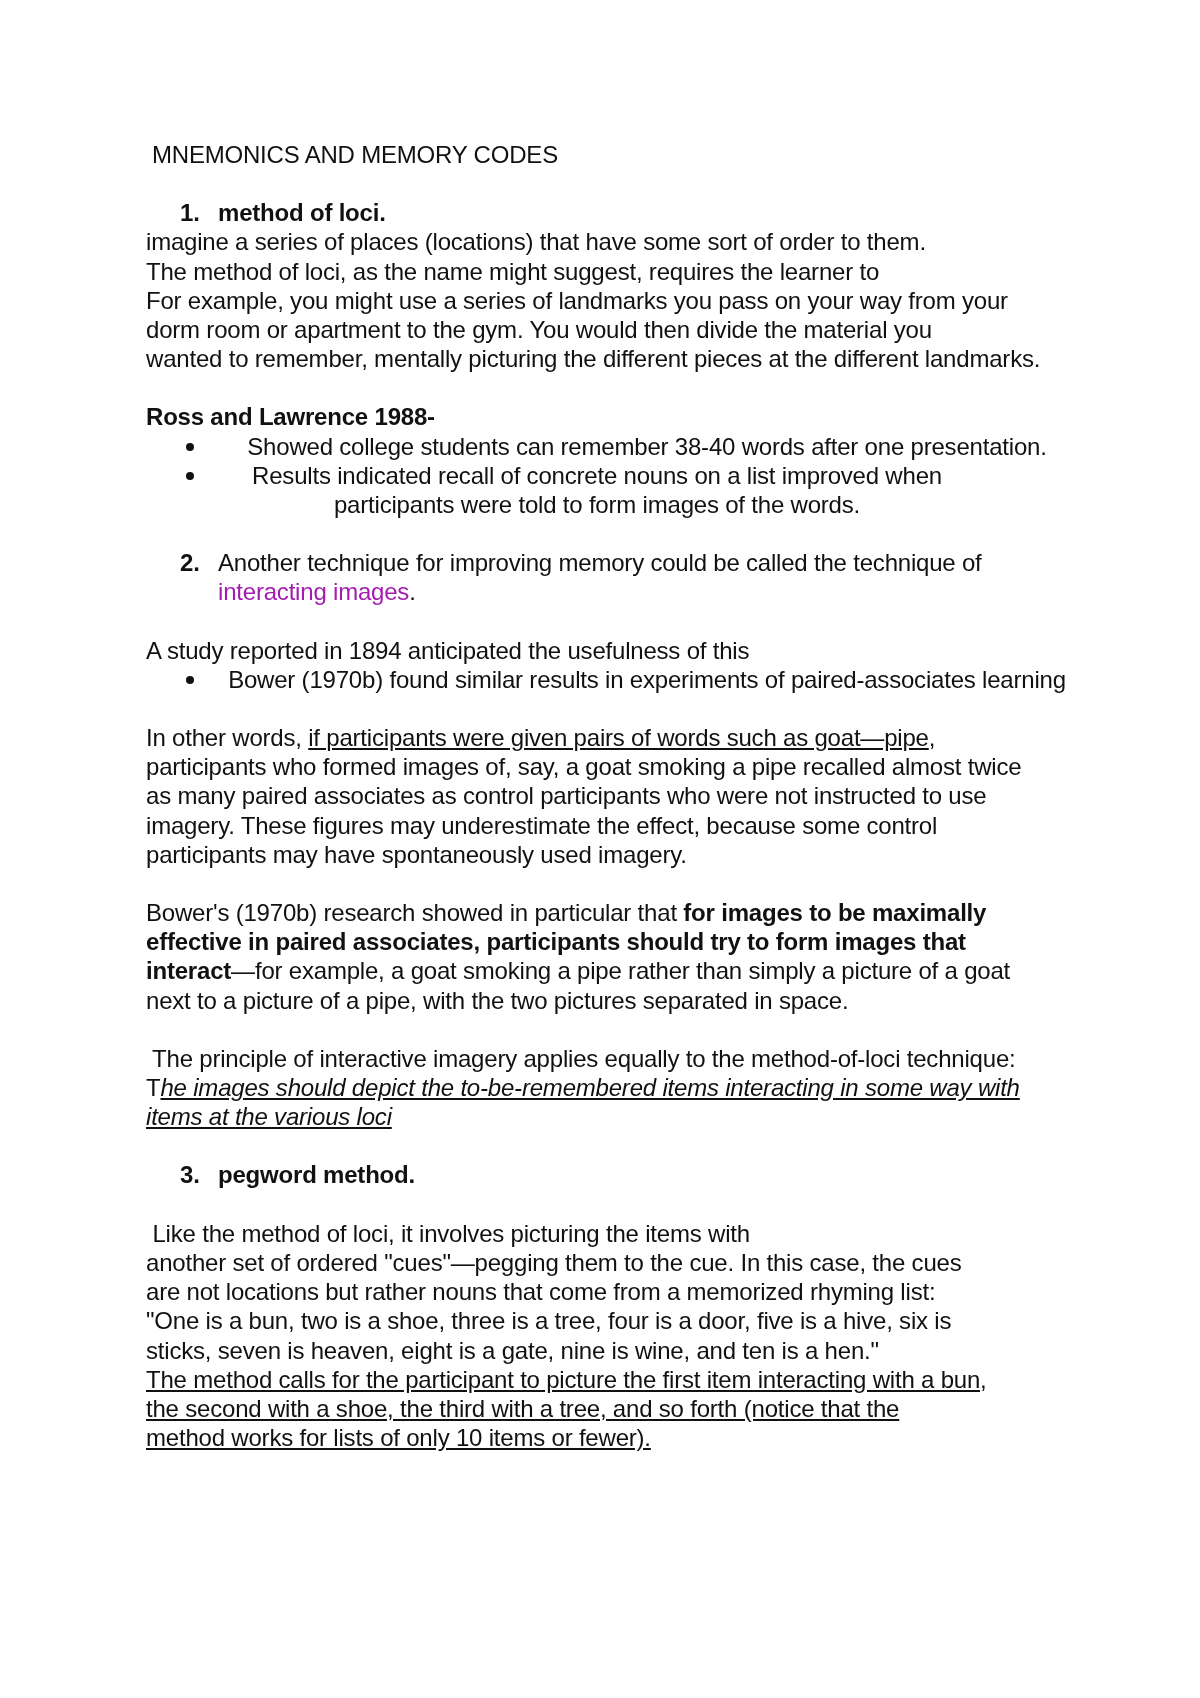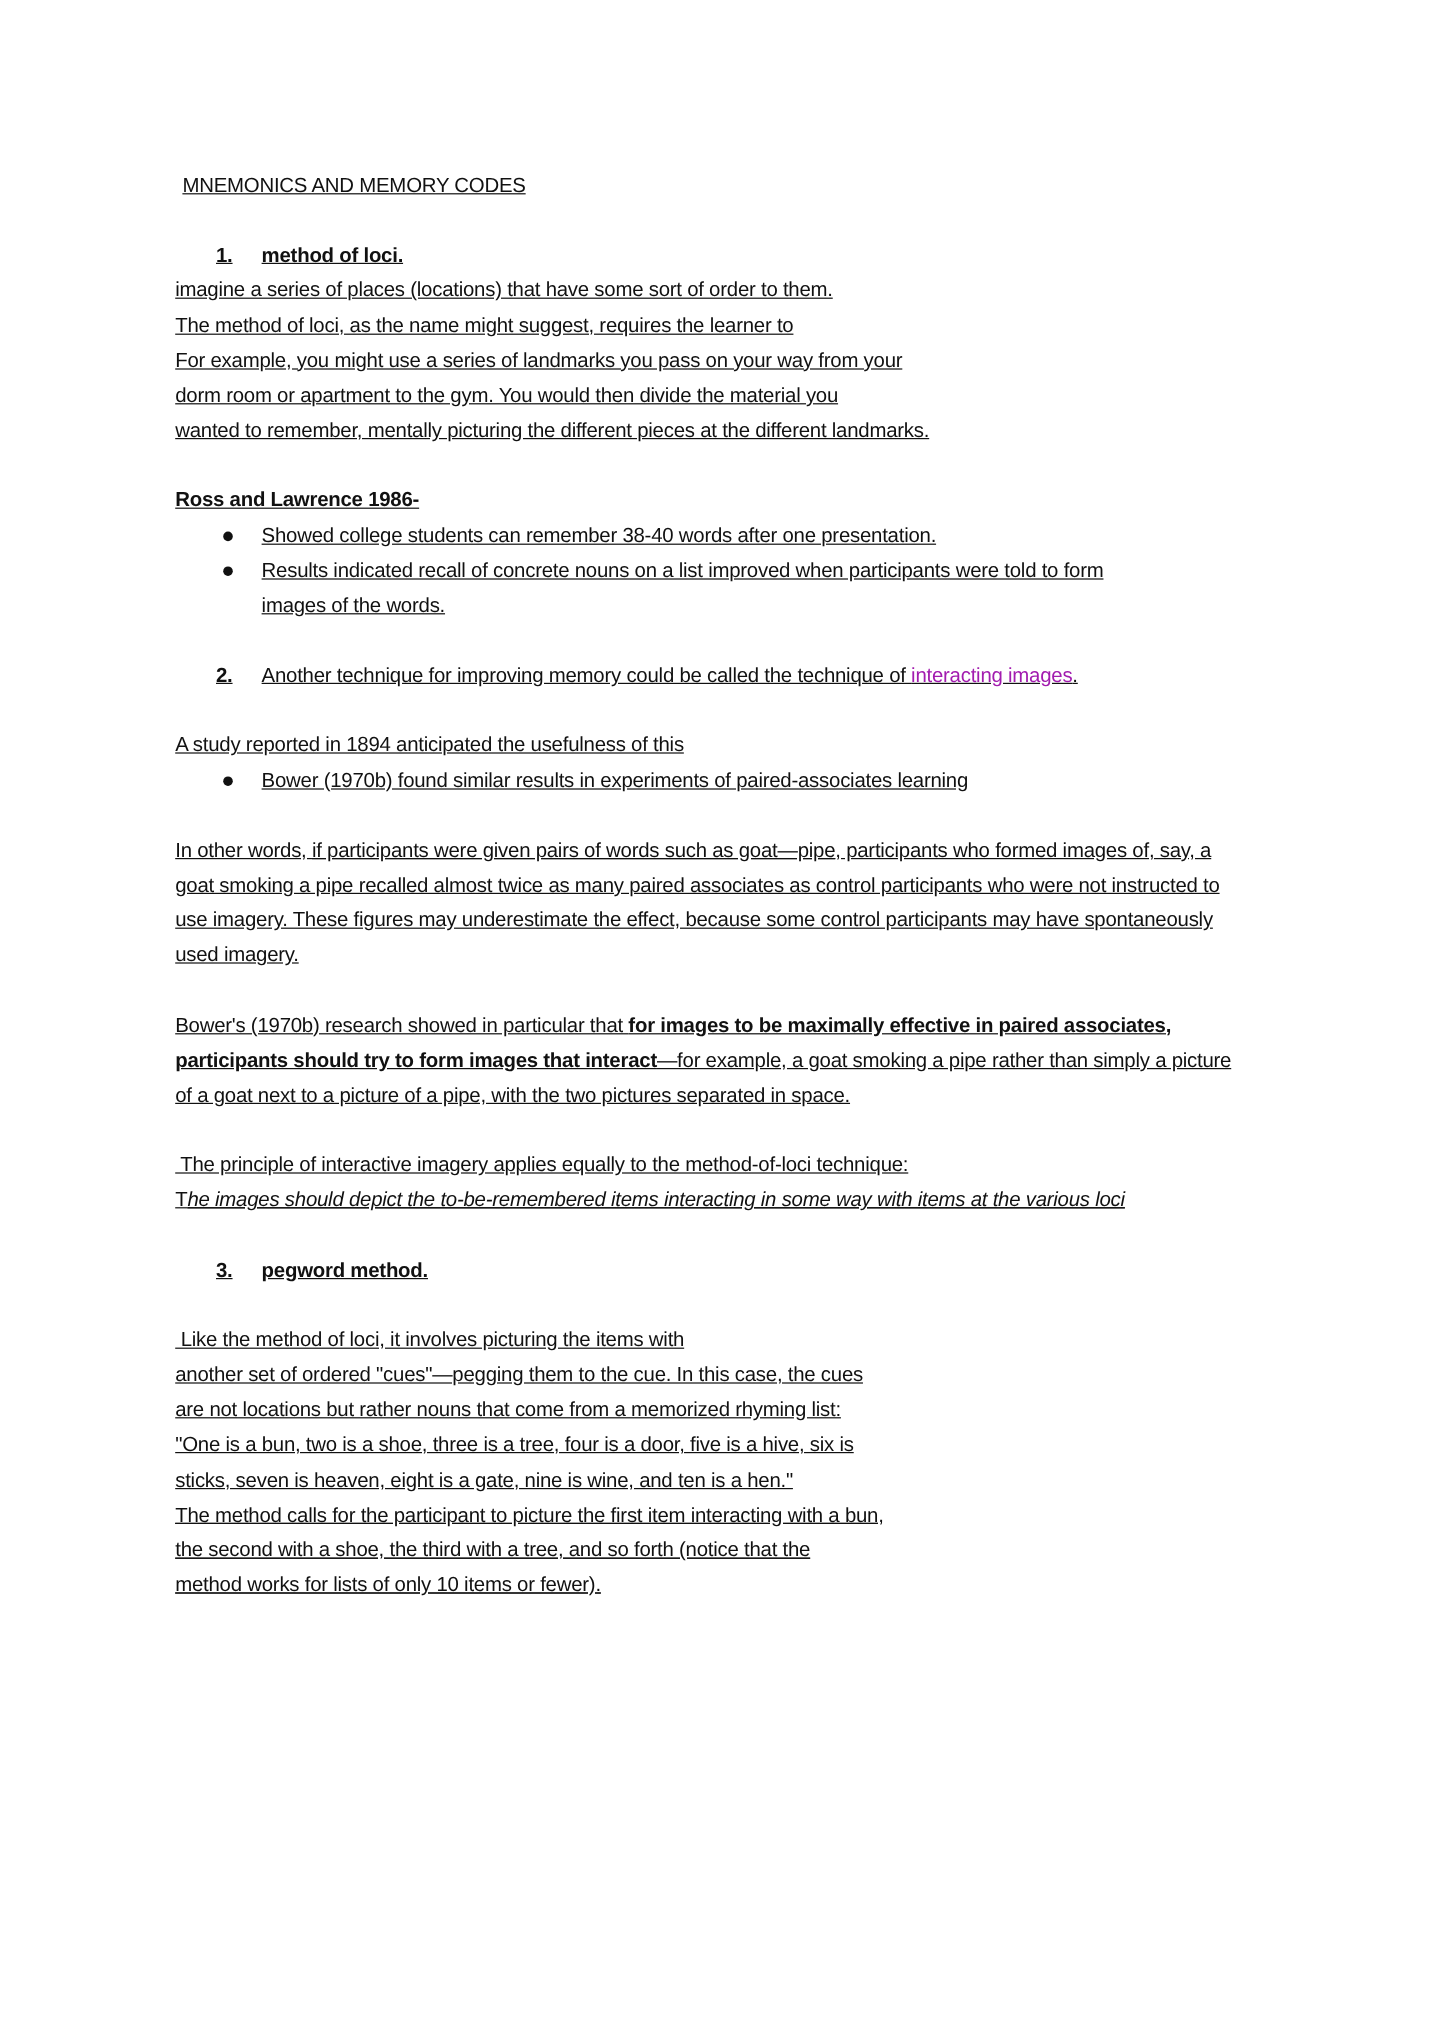--- a/index.html
+++ b/index.html
@@ -1,32 +1,32 @@
 <!DOCTYPE html>
 <html><head>
 <meta charset="utf-8">
 <style>
   html, body { margin: 0; padding: 0; background: #ffffff; }
   body { width: 1200px; height: 1698px; position: relative; overflow: hidden;
          font-family: "Liberation Sans", sans-serif; color: #111; }
   .page { position: absolute; left: 146px; top: 140px; width: 930px;
-          font-size: 17px; line-height: 29.2px; letter-spacing: -0.2px; text-decoration: underline; }
+          font-size: 24px; line-height: 29.2px; letter-spacing: -0.2px; }
   .p { margin: 0; }
   .gap { height: 29px; }
   .numbered { display: flex; }
   .numbered .num { width: 72px; padding-left: 34px; box-sizing: border-box; font-weight: bold; flex: none; }
   .numbered .txt { flex: 1; }
   .bold { font-weight: bold; }
   .red { color: #a21caf; }
   .u { text-decoration: underline; }
   .i { font-style: italic; }
   .bullet { display: flex; }
   .bullet .dot { width: 72px; flex: none; position: relative; }
   .bullet .dot::before { content: ""; position: absolute; left: 40px; top: 11px; width: 8px; height: 8px; border-radius: 50%; background: #111; }
-  .bullet .txt { flex: 1; }
+  .bullet .txt { flex: 1; text-align: center; }
   .indent { padding-left: 72px; }
   .title { margin-left: 6px; }
 </style>
 </head>
 <body>
 
 <div class="page">
 
   <p class="p title">MNEMONICS AND MEMORY CODES</p>
   <div class="gap"></div>
@@ -35,21 +35,21 @@
     <span class="num">1.</span>
     <span class="txt bold">method of loci.</span>
   </div>
   <p class="p">imagine a series of places (locations) that have some sort of order to them.</p>
   <p class="p">The method of loci, as the name might suggest, requires the learner to</p>
   <p class="p">For example, you might use a series of landmarks you pass on your way from your</p>
   <p class="p">dorm room or apartment to the gym. You would then divide the material you</p>
   <p class="p">wanted to remember, mentally picturing the different pieces at the different landmarks.</p>
   <div class="gap"></div>
 
-  <p class="p bold">Ross and Lawrence 1986-</p>
+  <p class="p bold">Ross and Lawrence 1988-</p>
   <div class="bullet">
     <span class="dot"></span>
     <span class="txt">Showed college students can remember 38-40 words after one presentation.</span>
   </div>
   <div class="bullet">
     <span class="dot"></span>
     <span class="txt" style="padding-right:100px">Results indicated recall of concrete nouns on a list improved  when participants were told to form images of the words.</span>
   </div>
   <div class="gap"></div>
 

